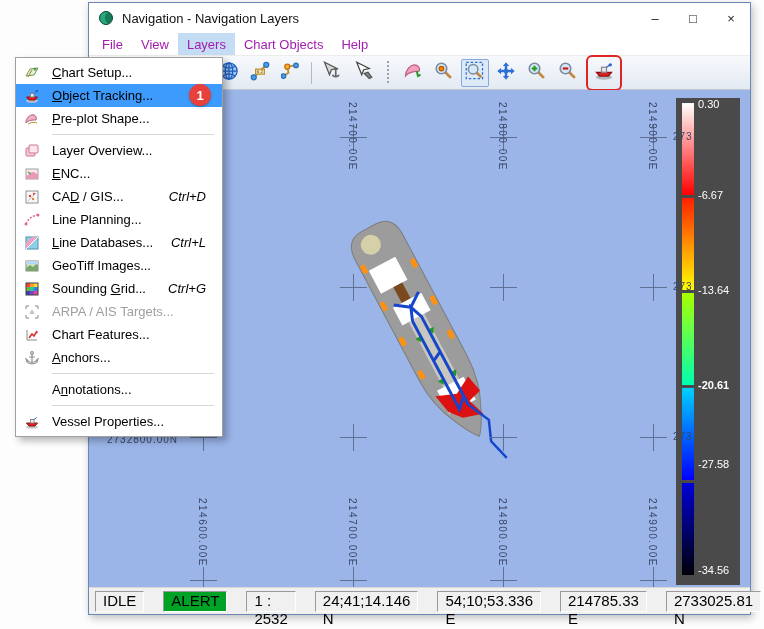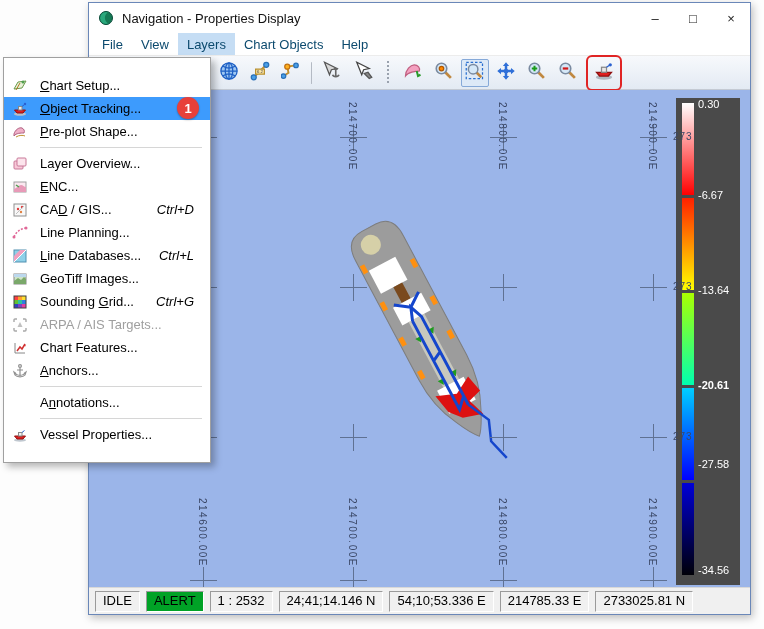--- a/index.html
+++ b/index.html
@@ -5,42 +5,42 @@
   html,body{margin:0;padding:0;}
   body{width:764px;height:629px;background:#fdfdfd;font-family:"Liberation Sans",sans-serif;position:relative;overflow:hidden;}
   .window{position:absolute;left:88px;top:2px;width:663px;height:613px;background:#fff;border:1px solid #6a87b8;box-sizing:border-box;display:flex;flex-direction:column;box-shadow:2px 3px 8px rgba(0,0,0,.25);}
   .titlebar{height:30px;display:flex;align-items:center;background:#fff;flex:0 0 auto;}
   .app-icon{width:16px;height:16px;margin:0 8px 0 9px;display:inline-flex;}
   .app-icon svg{width:16px;height:16px;}
   .title{font-size:13px;color:#111;}
   .win-controls{margin-left:auto;display:flex;height:100%;}
   .win-btn{width:38px;height:100%;display:flex;align-items:center;justify-content:center;font-size:13px;color:#222;cursor:default;}
   .menubar{height:22px;display:flex;align-items:stretch;background:#fff;font-size:13px;flex:0 0 auto;padding-left:4px;}
-  .mb-item{display:flex;align-items:center;padding:0 9px;color:#0c4a6e;}
+  .mb-item{display:flex;align-items:center;padding:0 9px;color:#a21caf;}
   .mb-item.active{background:#c5ddf4;}
   .toolbar{height:33px;background:linear-gradient(#f7f9fc,#e3eaf3);border-top:1px solid #ececec;border-bottom:1px solid #c4cad3;display:flex;align-items:center;padding-left:126px;gap:3px;flex:0 0 auto;}
   .tb-item{width:26px;height:26px;display:flex;align-items:center;justify-content:center;border:1px solid transparent;border-radius:2px;}
   .tb-item svg{width:20px;height:20px;}
   .tb-item.selected{border:1px solid #86a9d8;background:#dde9f7;}
   .tb-item.boxed{outline:2px solid #e02424;outline-offset:2px;margin:0 5px;}
   .tb-item.tbsep{width:1px;height:22px;background:#b4bac4;border:none;margin:0 3px;}
   .tb-item.tbgrip{width:6px;height:24px;border:none;background:repeating-linear-gradient(#9aa2ae 0 2px,transparent 2px 4px);background-size:2px 100%;background-repeat:no-repeat;background-position:center;margin:0 5px;}
   .chart{flex:1 1 auto;position:relative;background:#9bb5e9;overflow:hidden;}
   .cross{position:absolute;width:27px;height:27px;pointer-events:none;}
   .cross::before{content:"";position:absolute;left:0;right:0;top:13px;height:1px;background:#5f7193;}
   .cross::after{content:"";position:absolute;top:0;bottom:0;left:13px;width:1px;background:#5f7193;}
   .vlab{position:absolute;transform:rotate(90deg);transform-origin:0 0;font-size:10px;letter-spacing:1.5px;color:#3a4766;white-space:nowrap;}
   .hlab{position:absolute;font-size:10px;letter-spacing:1px;color:#3a4766;white-space:nowrap;}
   .scale-panel{position:absolute;background:#4a4a4a;padding-left:15px;}
   .scale-seg{position:absolute;left:6px;width:12px;}
   .scale-val{position:absolute;left:22px;color:#fff;font-size:11px;white-space:nowrap;}
-  .statusbar{height:26px;background:#f0f0f0;border-top:1px solid #d8d8d8;display:flex;align-items:center;gap:6px;padding-left:6px;flex:0 0 auto;font-size:13px;}
+  .statusbar{height:26px;background:#f0f0f0;border-top:1px solid #d8d8d8;display:flex;align-items:center;gap:19px;padding-left:6px;flex:0 0 auto;font-size:15px;}
   .sb-cell{height:19px;line-height:18px;padding:0 7px;background:#f0f0f0;border:1px solid;border-color:#9a9a9a #ffffff #ffffff #9a9a9a;color:#000;}
   .sb-cell.alert{background:#00a226;}
-  .menu{position:absolute;left:3px;top:57px;width:206px;background:#fff;border:1px solid #a0a0a0;box-shadow:4px 4px 7px rgba(0,0,0,.28);padding:16px 0;z-index:50;font-size:13px;}
+  .menu{position:absolute;left:15px;top:57px;width:206px;background:#fff;border:1px solid #a0a0a0;box-shadow:4px 4px 7px rgba(0,0,0,.28);padding:3px 0;z-index:50;font-size:13px;}
   .mi{height:23px;display:flex;align-items:center;position:relative;padding-left:5px;color:#000;}
   .mi.hl{background:#3d9bfd;}
   .mi.disabled{color:#9f9f9f;}
   .mi-icon{width:22px;height:16px;display:flex;align-items:center;justify-content:center;flex:0 0 auto;}
   .mi-icon svg{width:16px;height:16px;}
   .mi-label{margin-left:9px;white-space:nowrap;}
   .mi-shortcut{margin-left:auto;padding-right:16px;font-style:italic;}
   .msep{height:1px;background:#d6d6d6;margin:4px 8px 4px 36px;}
   .badge{position:absolute;right:11px;top:0px;width:22px;height:22px;border-radius:50%;background:#e8403a;color:#fff;font-weight:bold;font-size:13px;display:flex;align-items:center;justify-content:center;box-shadow:0 1px 2px rgba(0,0,0,.3);}
   u{text-decoration:underline;}
@@ -50,21 +50,21 @@
 
 <div class="window">
   <div class="titlebar">
     <span class="app-icon">
       <svg viewBox="0 0 16 16">
           <circle cx="8" cy="8" r="6.5" fill="#157a55"></circle>
           <path d="M2 8a6.5 6.5 0 0 1 9-6c-5 1.5-6 9 0 12A6.5 6.5 0 0 1 2 8z" fill="#2aa87c"></path>
           <circle cx="8" cy="8" r="6.5" fill="none" stroke="#0a4a38"></circle>
         </svg>
     </span>
-    <span class="title">Navigation - Properties Display</span>
+    <span class="title">Navigation - Navigation Layers</span>
     <div class="win-controls">
       <span class="win-btn">–</span>
         <span class="win-btn">□</span>
         <span class="win-btn">×</span>
     </div>
   </div>
 
   <div class="menubar">
     <span class="mb-item">File</span>
       <span class="mb-item">View</span>

